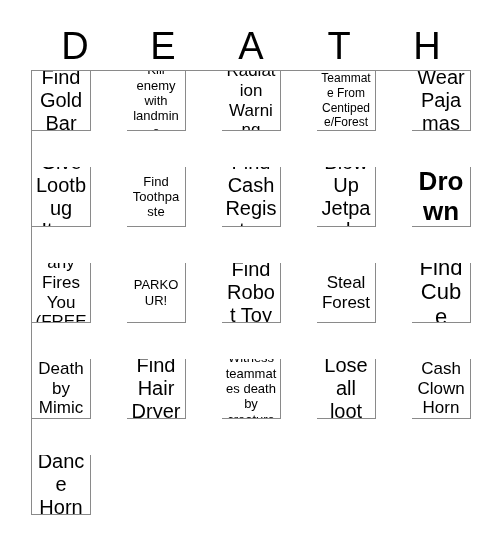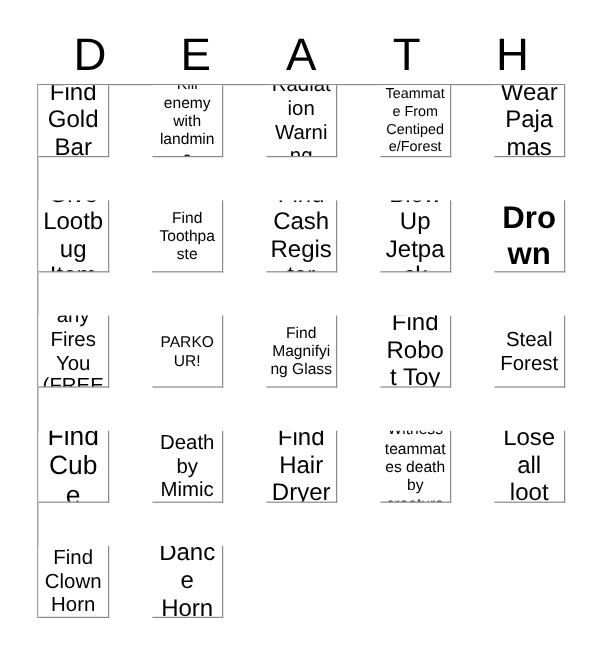--- a/index.html
+++ b/index.html
@@ -135,23 +135,20 @@
       </div>
     <div class="cell">
         <span class="cell-text fs-xl">Drown</span>
       </div>
     <div class="cell">
         <span class="cell-text fs-m">Company Fires You (FREE)</span>
       </div>
     <div class="cell">
         <span class="cell-text fs-s">PARKOUR!</span>
       </div>
-    <div class="cell">
-        <span class="cell-text fs-s">Find Magnifying Glass</span>
-      </div>
 
     <div class="cell">
         <span class="cell-text fs-l">Find Robot Toy</span>
       </div>
     <div class="cell">
         <span class="cell-text fs-m">Steal Forest</span>
       </div>
     <div class="cell">
         <span class="cell-text fs-xxl">Find Cube</span>
       </div>
@@ -162,20 +159,20 @@
     <div class="cell">
         <span class="cell-text fs-l">Find Hair Dryer</span>
       </div>
     <div class="cell">
         <span class="cell-text fs-s">Witness teammates death by creature</span>
       </div>
     <div class="cell">
         <span class="cell-text fs-l">Lose all loot</span>
       </div>
     <div class="cell">
-        <span class="cell-text fs-m">Find Clown Horn</span>
+        <span class="cell-text fs-m">Cash Clown Horn</span>
       </div>
     <div class="cell">
         <span class="cell-text fs-l">Dance Horn</span>
       </div>
   </div>
 
 </div>
 
 </body></html>

